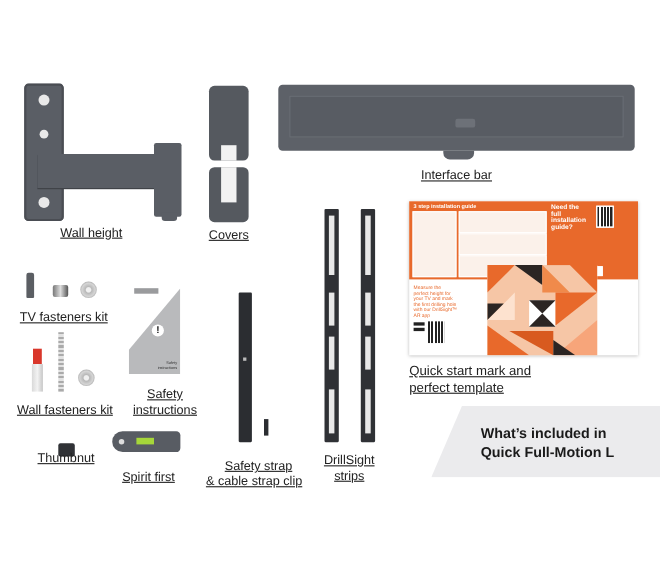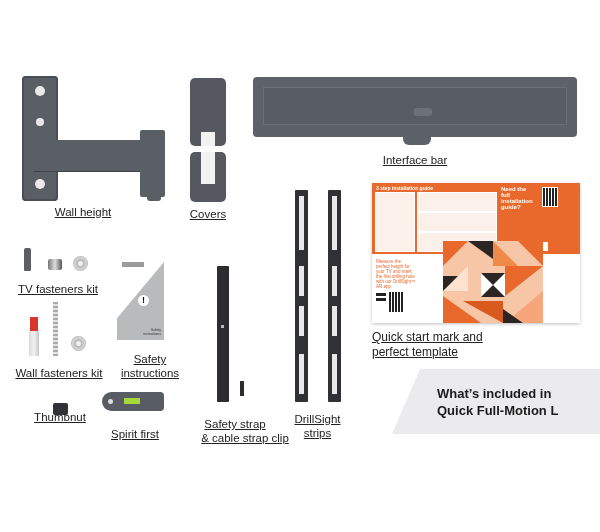--- a/index.html
+++ b/index.html
@@ -153,21 +153,21 @@
 <div class="abs safety-tag"></div>
 <div class="abs safety-excl">!</div>
 <div class="abs safety-small">Safety instructions</div>
 <div class="label" style="left:115px;top:352px;width:70px;">Safety</div>
 <div class="label" style="left:115px;top:366px;width:70px;text-align:center;">instructions</div>
 
 <div class="abs cstrap"></div>
 <div class="abs cstrap-dot"></div>
 <div class="abs cclip"></div>
 <div class="label" style="left:185px;top:417px;width:100px;">Safety strap</div>
-<div class="label" style="left:190px;top:431px;width:110px;">&amp; cable strap clip</div>
+<div class="label" style="left:176px;top:431px;width:110px;">&amp; cable strap clip</div>
 
 <div class="abs strip" style="left:295px;">
   <div class="slot" style="top:6px;height:54px;"></div>
   <div class="slot" style="top:76px;height:30px;"></div>
   <div class="slot" style="top:116px;height:30px;"></div>
   <div class="slot" style="top:164px;height:40px;"></div>
 </div>
 <div class="abs strip" style="left:328px;">
   <div class="slot" style="top:6px;height:54px;"></div>
   <div class="slot" style="top:76px;height:30px;"></div>

